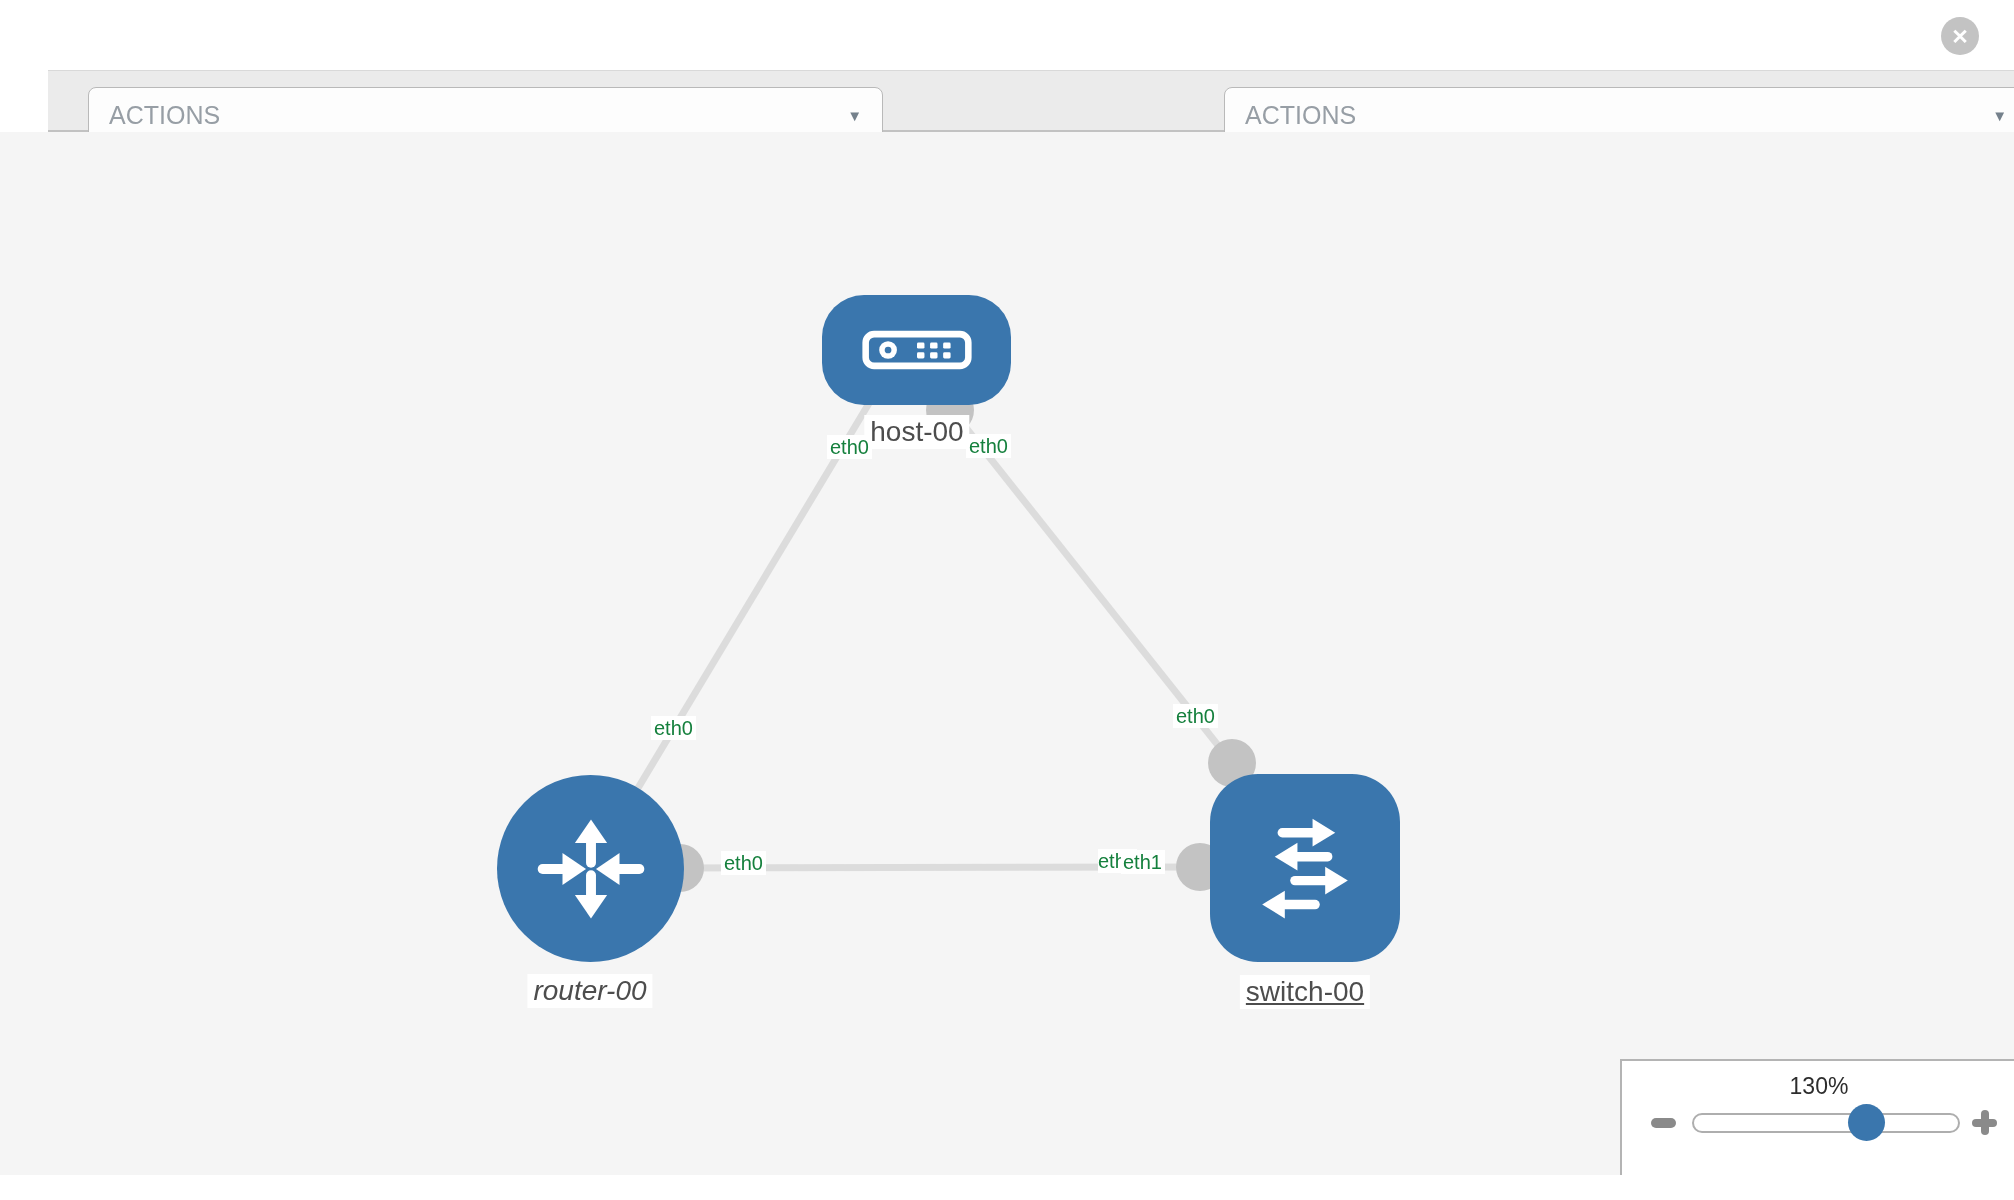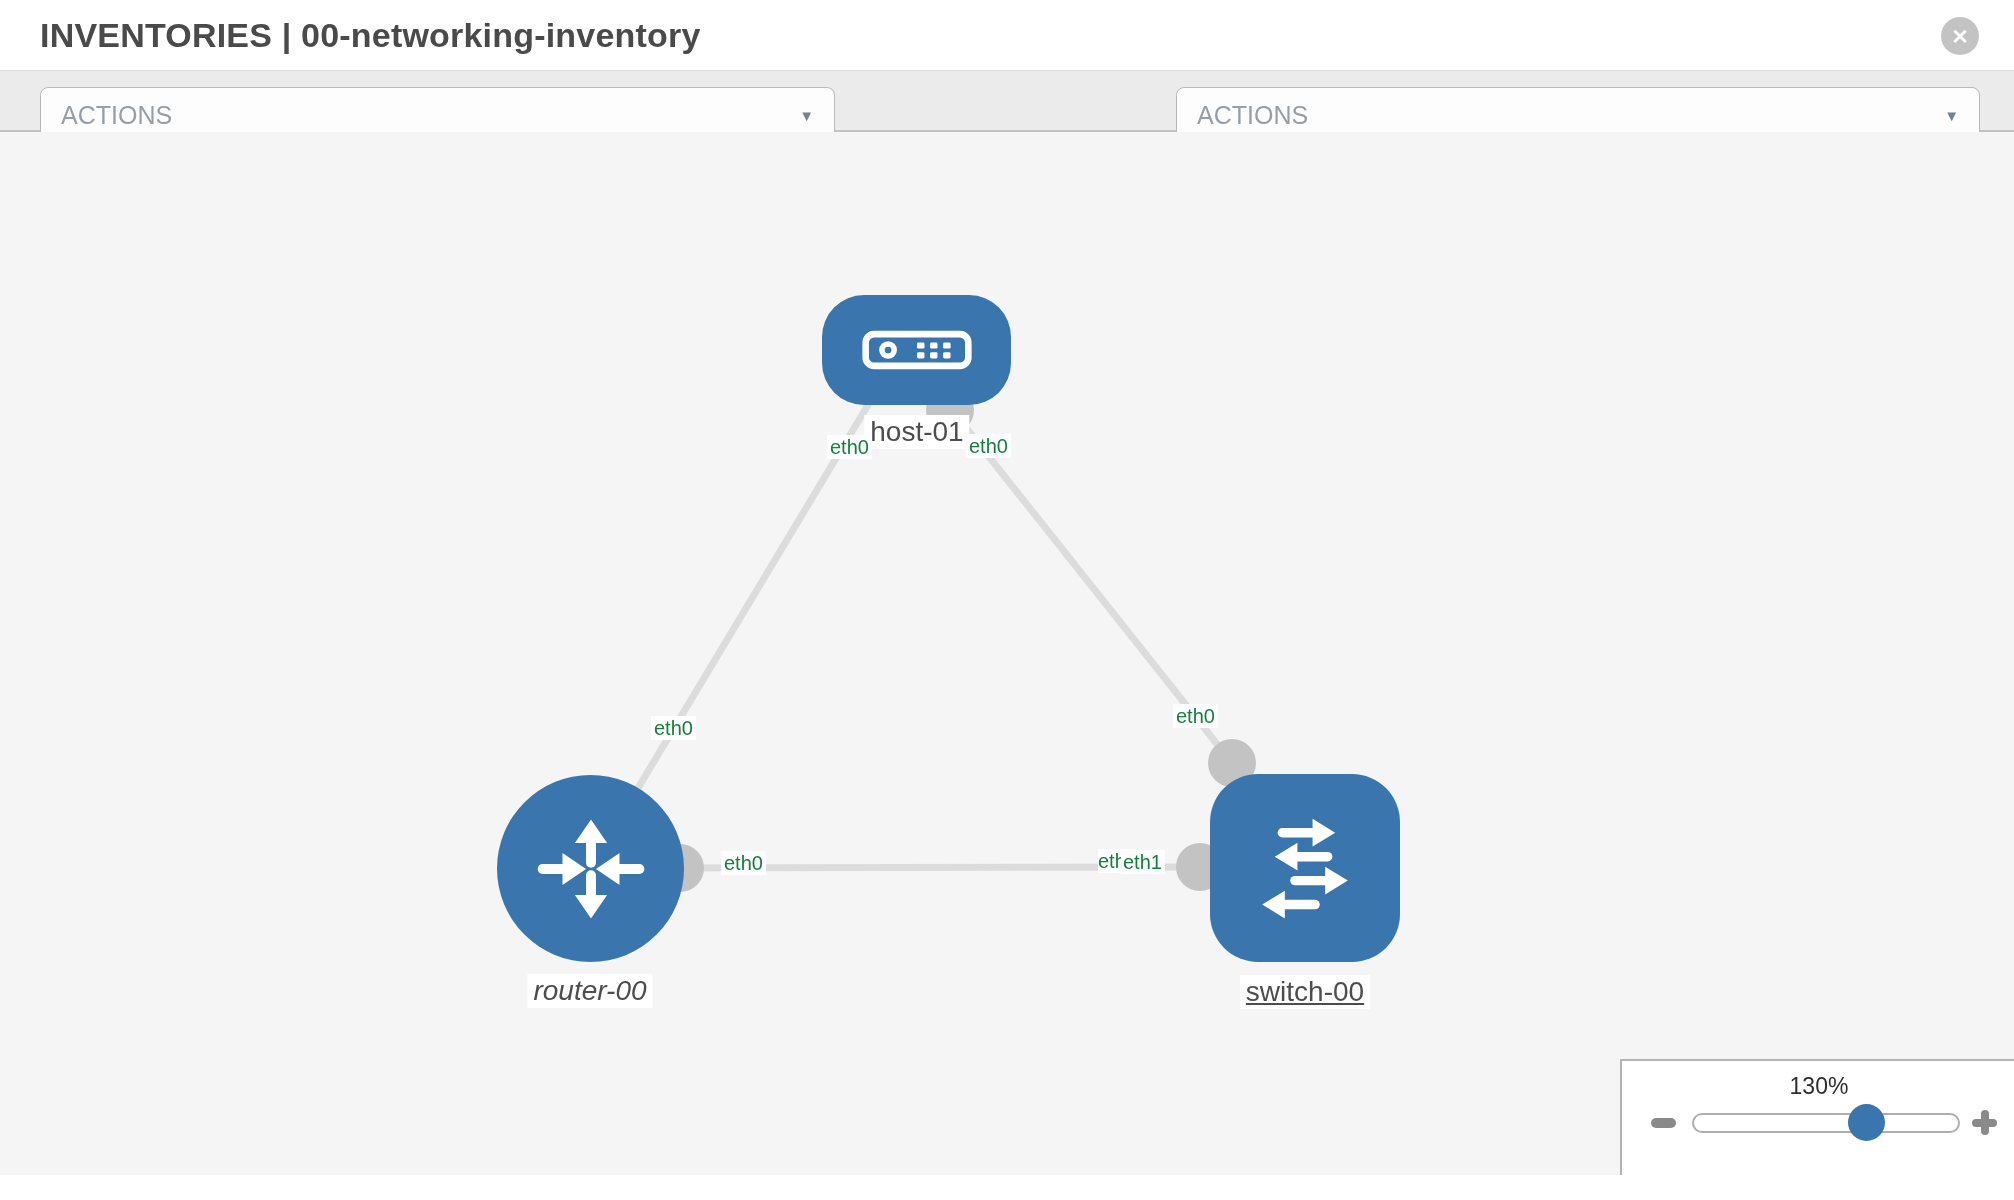--- a/index.html
+++ b/index.html
@@ -10,21 +10,21 @@
   .app-header { position:relative; height:70px; background:#ffffff; }
   .app-title { position:absolute; left:40px; top:50%; transform:translateY(-50%);
     font-size:34px; font-weight:700; color:#4a4a4a; letter-spacing:0.2px; }
   .close-btn { position:absolute; left:1941px; top:17px; width:38px; height:38px;
     border-radius:50%; background:#c3c3c3; color:#ffffff; font-size:21px;
     font-weight:700; display:flex; align-items:center; justify-content:center;
     cursor:pointer; line-height:1; }
 
   
   .toolbar { position:relative; height:62px; background:#ebebeb;
-    border-top:1px solid #d9d9d9; border-bottom:2px solid #c2c2c2; }
+    border-top:1px solid #d9d9d9; border-bottom:2px solid #c2c2c2;margin-left:48px; }
   .dropdown { position:absolute; top:16px; height:56px; background:#fdfdfd;
     border:1px solid #b9b9b9; border-radius:8px; display:flex; align-items:center;
     justify-content:space-between; padding:0 20px; color:#979ea5; font-size:25px;
     cursor:pointer; }
   .dropdown-actions { left:40px; width:795px; }
   .dropdown-search  { left:1176px; width:804px; }
   .caret { font-size:15px; color:#75818c; }
   .tool-icon { position:absolute; top:97px; width:34px; height:34px; cursor:pointer; }
   .tool-icon.wrench { left:1047px; }
   .tool-icon.key    { left:1113px; }
@@ -70,21 +70,20 @@
   .zoom-plus { position:absolute; left:350px; top:49px; width:25px; height:25px; cursor:pointer; }
   .zoom-plus::before { content:""; position:absolute; left:0; top:8.5px; width:25px;
     height:8px; border-radius:4px; background:#8a8a8a; }
   .zoom-plus::after { content:""; position:absolute; left:8.5px; top:0; width:8px;
     height:25px; border-radius:4px; background:#8a8a8a; }
 </style>
 </head>
 <body>
 
 <div class="app-header">
-  <div class="app-title">INVENTORIES | 00-networking-inventory</div>
   <div class="close-btn">
     <span>✕</span>
   </div>
 </div>
 
 <div class="toolbar">
   <div class="dropdown dropdown-actions">
     <span>ACTIONS</span>
     <span class="caret">▼</span>
   </div>
@@ -158,21 +157,21 @@
         <line x1="68" y1="41" x2="42" y2="41"></line>
         <path d="M26 41 L44 30 L44 52 Z" stroke="none"></path>
         <line x1="42" y1="60" x2="68" y2="60"></line>
         <path d="M84 60 L66 49 L66 71 Z" stroke="none"></path>
         <line x1="58" y1="79" x2="32" y2="79"></line>
         <path d="M16 79 L34 68 L34 90 Z" stroke="none"></path>
       </g>
     </svg>
   </div>
 
-  <div class="node-label lbl-host">host-01</div>
+  <div class="node-label lbl-host">host-00</div>
   <div class="node-label lbl-router">router-00</div>
   <div class="node-label lbl-switch">switch-00</div>
 
   <div class="if-label if-host-left">eth0</div>
   <div class="if-label if-host-right">eth0</div>
   <div class="if-label if-router-top">eth0</div>
   <div class="if-label if-router-right">eth0</div>
   <div class="if-label if-switch-top">eth0</div>
   <div class="if-label if-overlap">
     <span>eth0</span>

